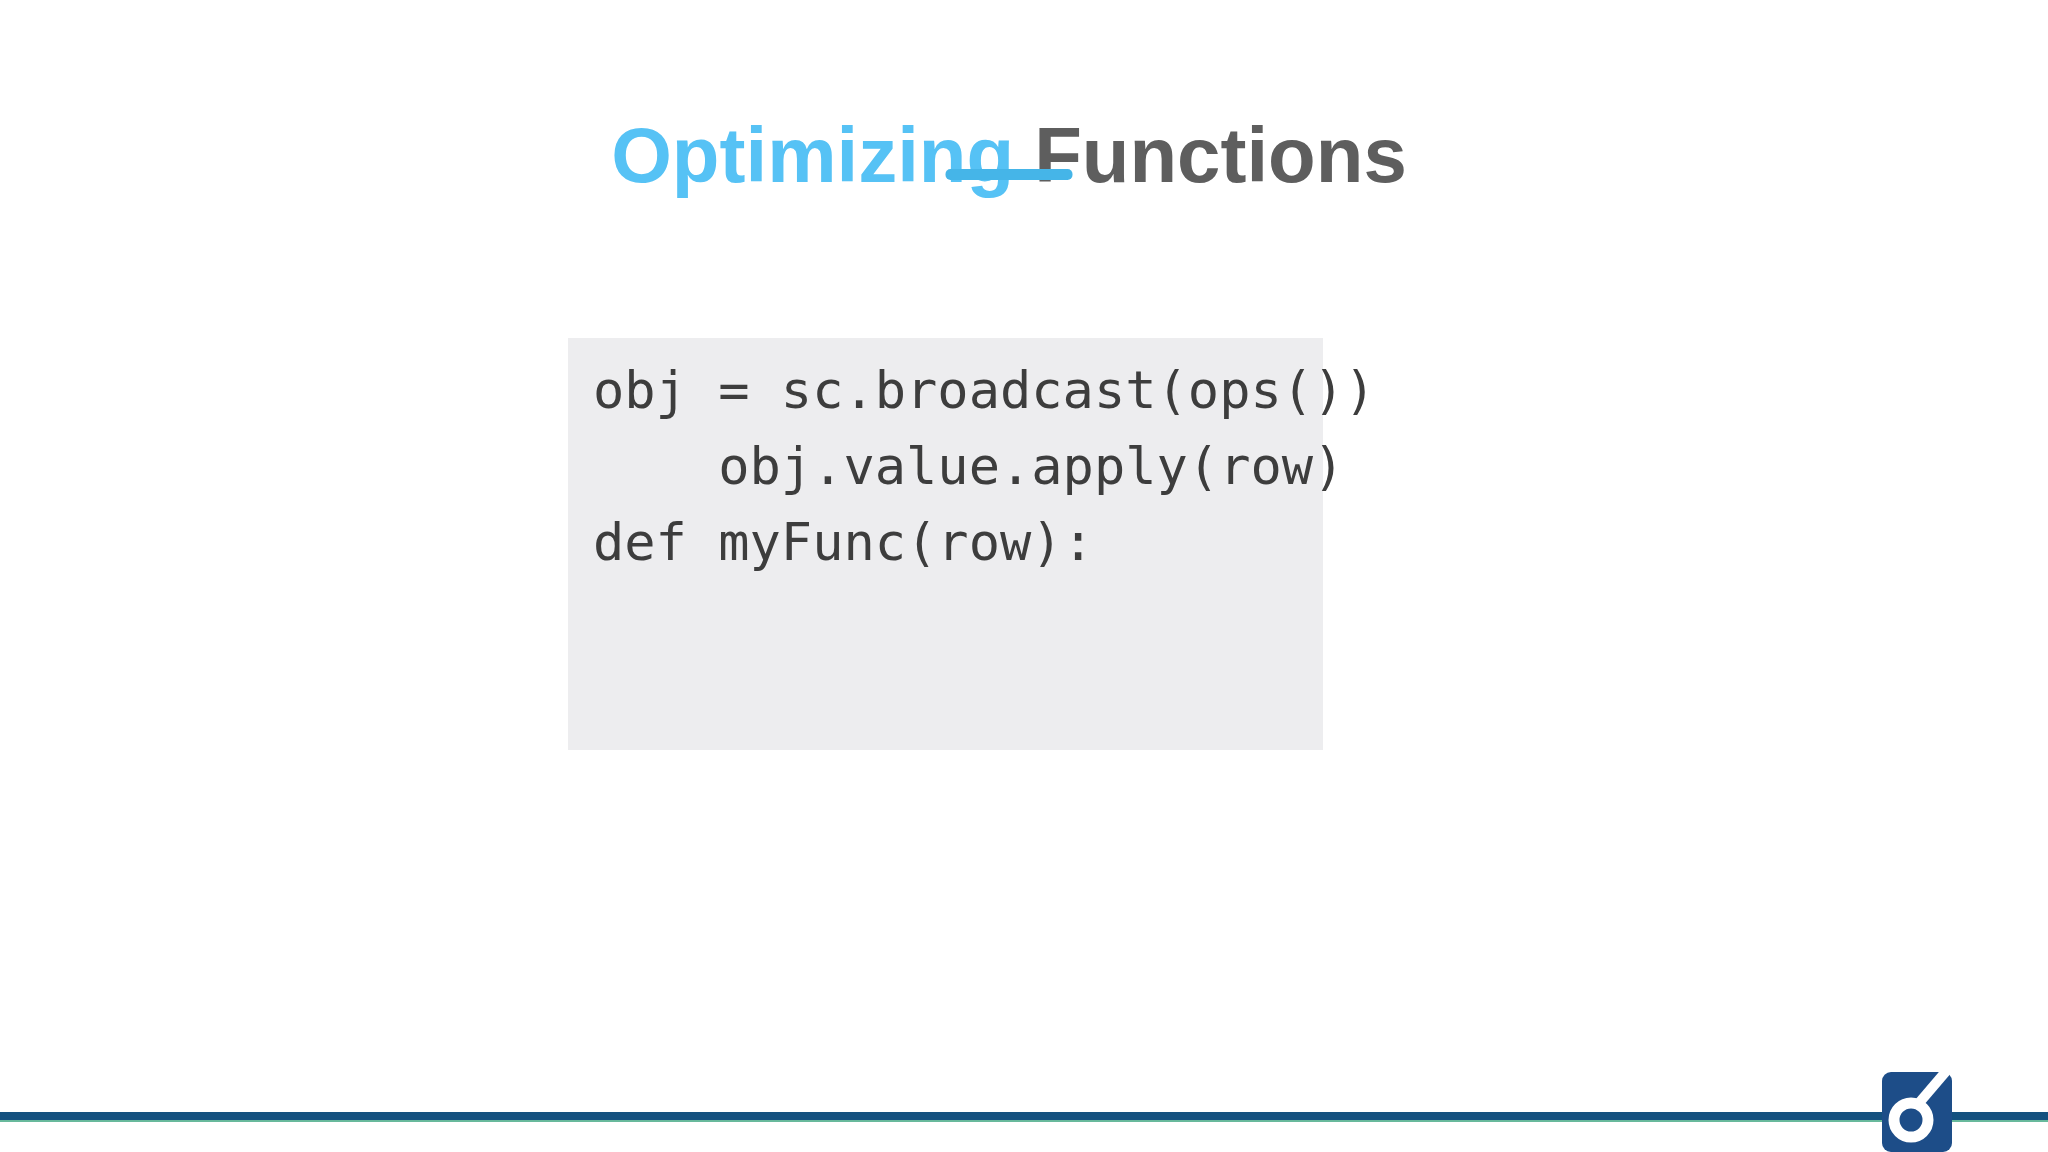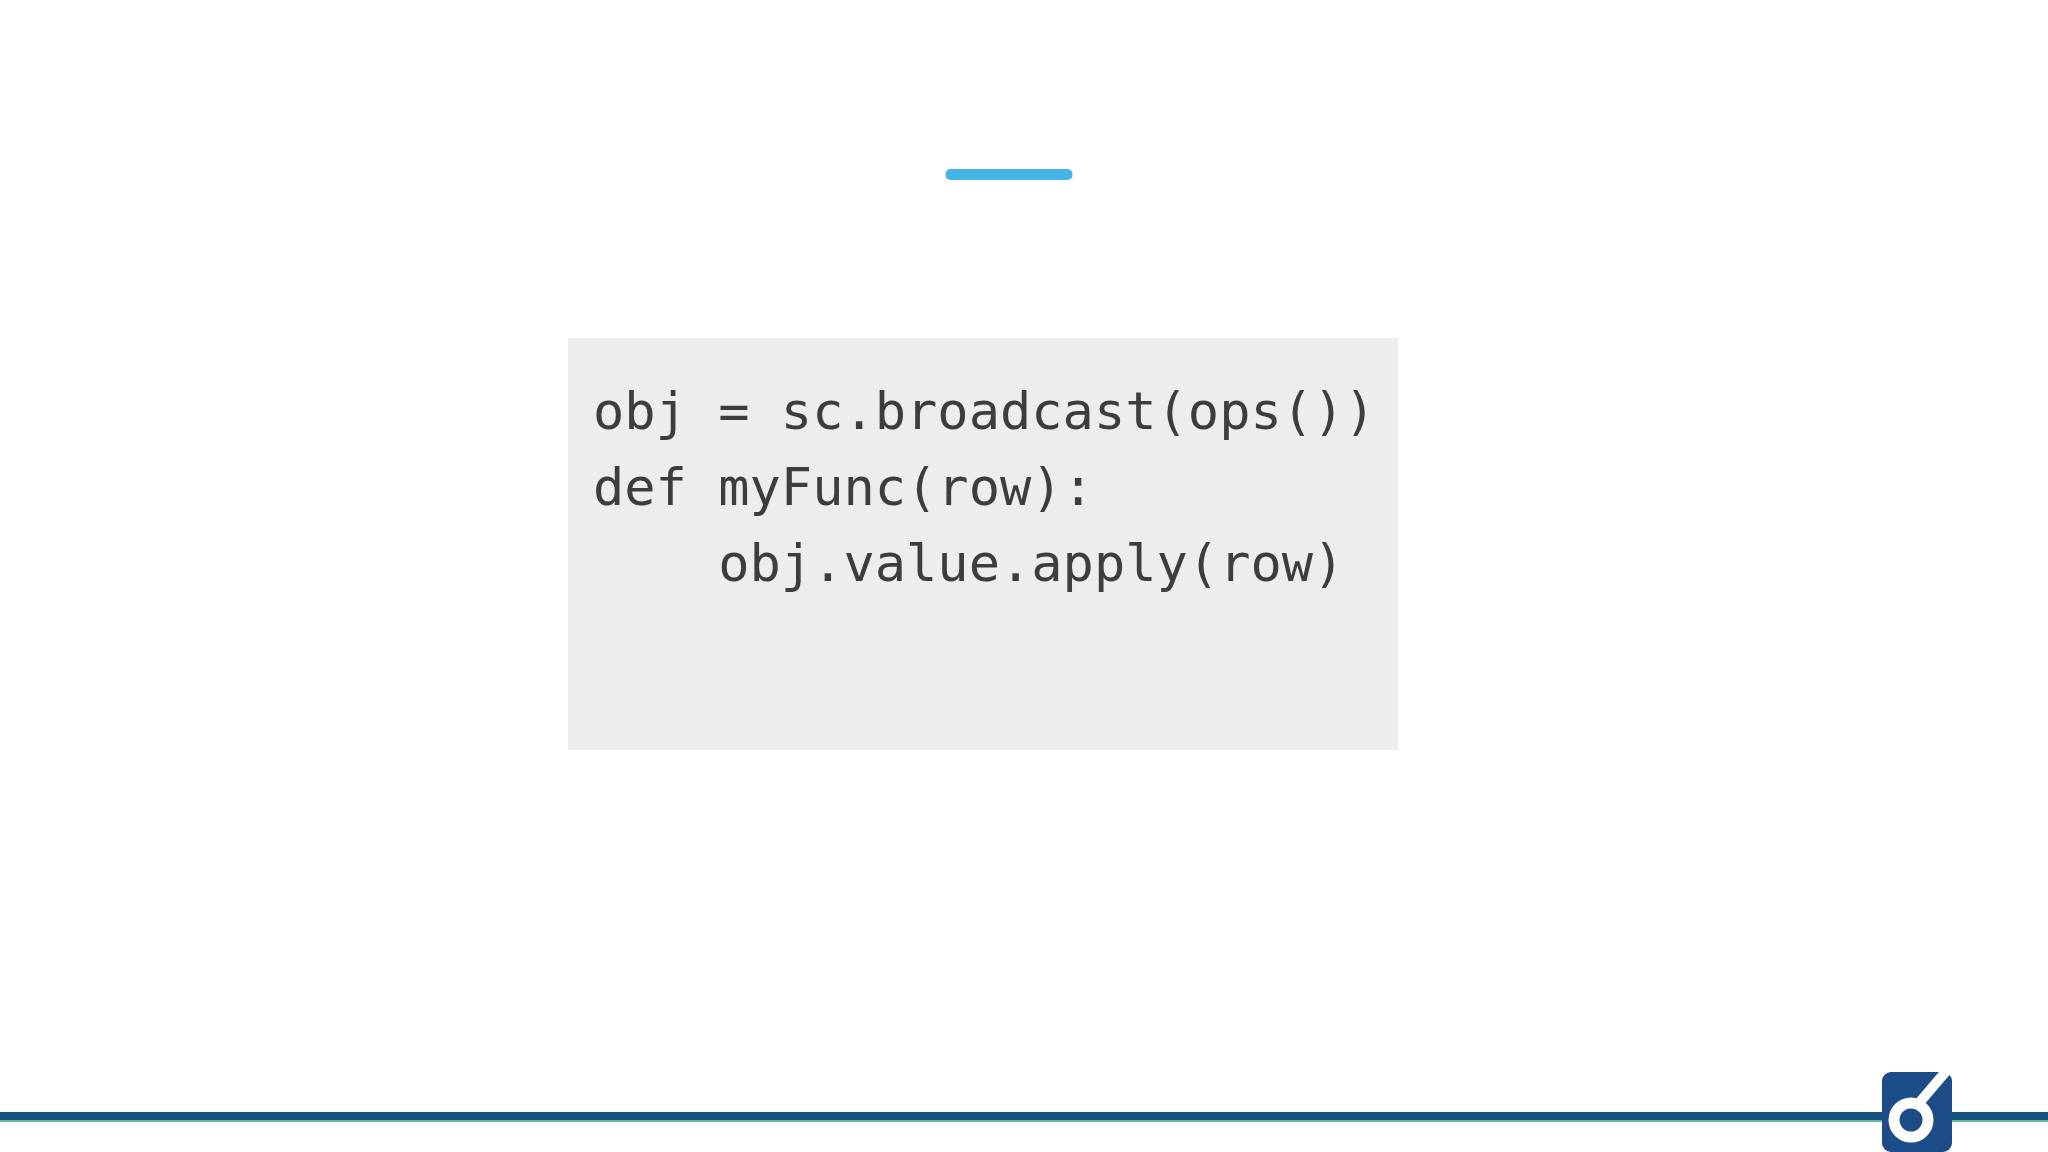--- a/index.html
+++ b/index.html
@@ -40,25 +40,25 @@
     height: 11px;
     border-radius: 5px;
     background: #45b5e8;
   }
 
   
   .code-block {
     position: absolute;
     left: 568px;
     top: 338px;
-    width: 830px;
+    width: 755px;
     height: 412px;
     box-sizing: border-box;
     background: #ededef;
-    padding: 35px 0 0 25px;
+    padding: 14px 0 0 25px;
   }
   .code-line {
     font-family: "DejaVu Sans Mono", monospace;
     font-size: 52px;
     line-height: 76px;
     height: 76px;
     color: #3d3d3d;
     white-space: pre;
   }
 
@@ -87,27 +87,30 @@
     top: 1072px;
     width: 70px;
     height: 80px;
   }
 </style>
 </head>
 <body>
 
 <div class="slide">
 
+  <h1 class="title">
+    <span class="hl">Optimizing</span><span class="rest">Functions</span>
+  </h1>
 
   <div class="title-underline"></div>
 
   <div class="code-block">
     <div class="code-line">obj = sc.broadcast(ops())</div>
+    <div class="code-line">    obj.value.apply(row)</div>
     <div class="code-line">def myFunc(row):</div>
-    <div class="code-line">    obj.value.apply(row)</div>
     <div class="code-line"></div>
   </div>
 
   <div class="footer-rule"></div>
   <div class="footer-rule-accent"></div>
 
   <div class="logo">
     <svg width="70" height="80" viewBox="0 0 70 80">
       <rect x="0" y="0" width="70" height="80" rx="9" ry="9" fill="#1d4d88"></rect>
       <circle cx="29" cy="48" r="17" fill="none" stroke="#ffffff" stroke-width="11"></circle>

